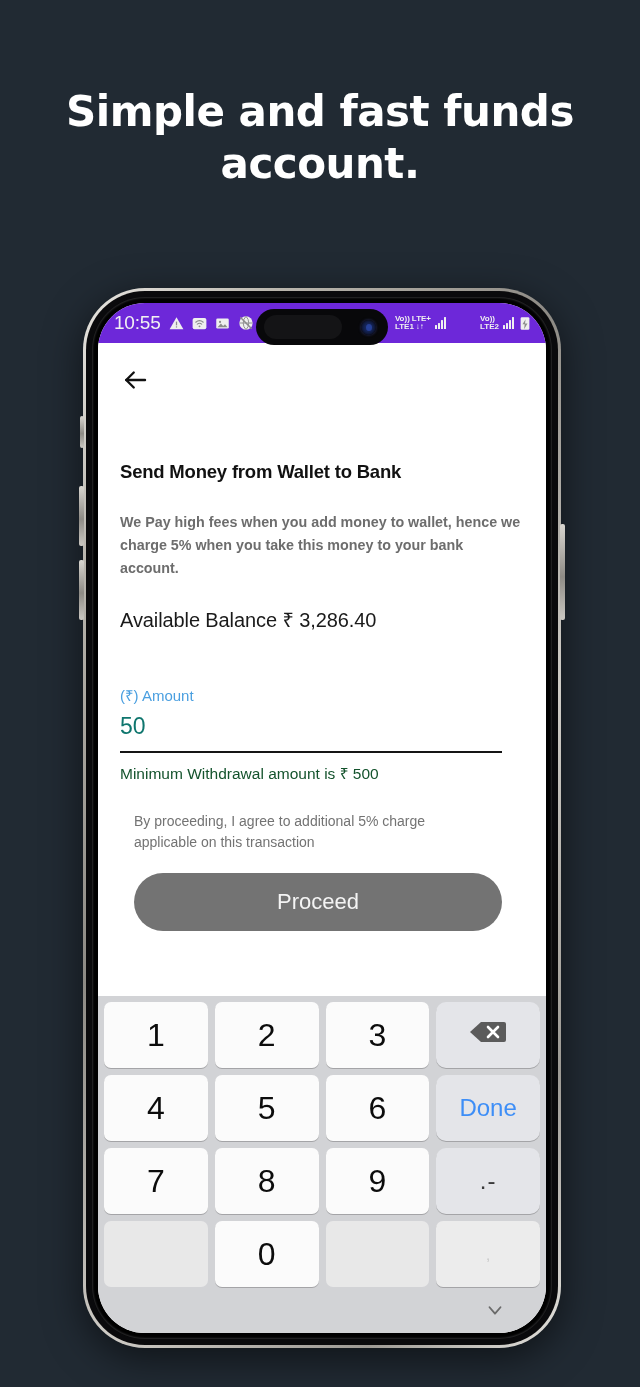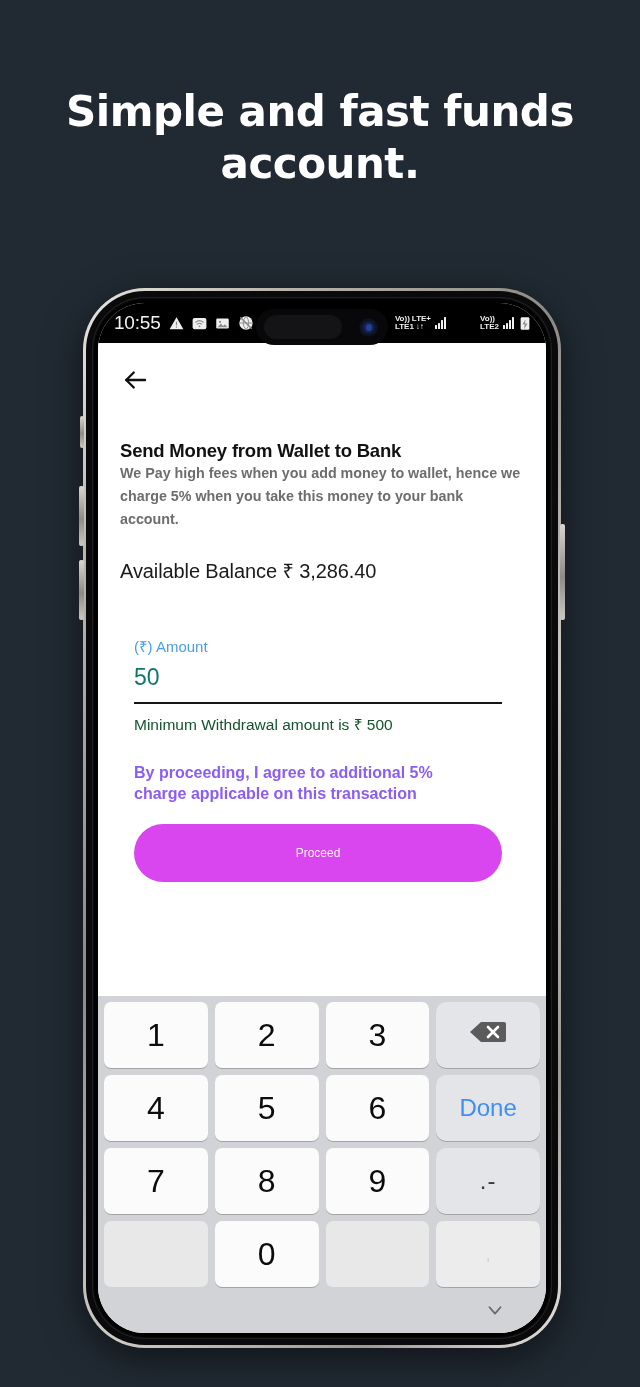--- a/index.html
+++ b/index.html
@@ -74,21 +74,21 @@
   }
   .btn-silent { left: -3px; top: 128px; width: 4px; height: 32px; }
   .btn-volup  { left: -4px; top: 198px; width: 5px; height: 60px; }
   .btn-voldn  { left: -4px; top: 272px; width: 5px; height: 60px; }
   .btn-power  { right: -4px; top: 236px; width: 5px; height: 96px; }
 
   
   .status-bar {
     position: relative;
     height: 40px;
-    background: #000000;
+    background: #6d28d9;
     display: flex;
     align-items: center;
     justify-content: space-between;
     padding: 0 14px 0 16px;
     box-sizing: border-box;
     color: #ffffff;
   }
   .status-left {
     display: flex;
     align-items: center;
@@ -179,45 +179,44 @@
     padding-top: 22px;
     padding-bottom: 6px;
   }
   .back-arrow {
     display: inline-block;
     width: 30px;
     height: 30px;
     cursor: pointer;
   }
   .page-title {
-    margin-top: 35px;
+    margin-top: 56px;
     font-size: 18.5px;
     font-weight: 700;
     color: #111111;
     letter-spacing: -0.2px;
   }
   .page-subtitle {
-    margin-top: 0;
+    margin-top: 28px;
     font-size: 14.3px;
     line-height: 23px;
     color: #6d6d6d;
     font-weight: 700;
     max-width: 410px;
   }
   .balance-line {
     margin-top: 26px;
     font-size: 20px;
     color: #1a1a1a;
     letter-spacing: -0.1px;
   }
 
   
   .amount-field {
     margin-top: 52px;
-    margin-left: 14px;
     margin-right: 22px;
   }
   .field-label {
     font-size: 15px;
     color: #4a9fe0;
   }
   .field-value {
     margin-top: 8px;
     font-size: 23px;
     color: #0f766e;
@@ -229,33 +228,32 @@
     background: #151515;
   }
   .field-error {
     margin-top: 9px;
     font-size: 15.5px;
     color: #14532d;
   }
   .consent-text {
     margin-top: 27px;
     margin-left: 14px;
-    font-size: 16px;
+    font-size: 14px;
     line-height: 21px;
-    color: #8b5cf6;
+    color: #737373;
     max-width: 330px;
-    font-weight: bold;
   }
   .proceed-button {
     margin: 20px 22px 0 14px;
     height: 58px;
     border-radius: 29px;
-    background: #d946ef;
+    background: #737373;
     color: #f4f4f4;
-    font-size: 12px;
+    font-size: 22px;
     display: flex;
     align-items: center;
     justify-content: center;
     border: none;
     width: calc(100% - 36px);
     font-family: "Liberation Sans", sans-serif;
     cursor: pointer;
   }
 
   

